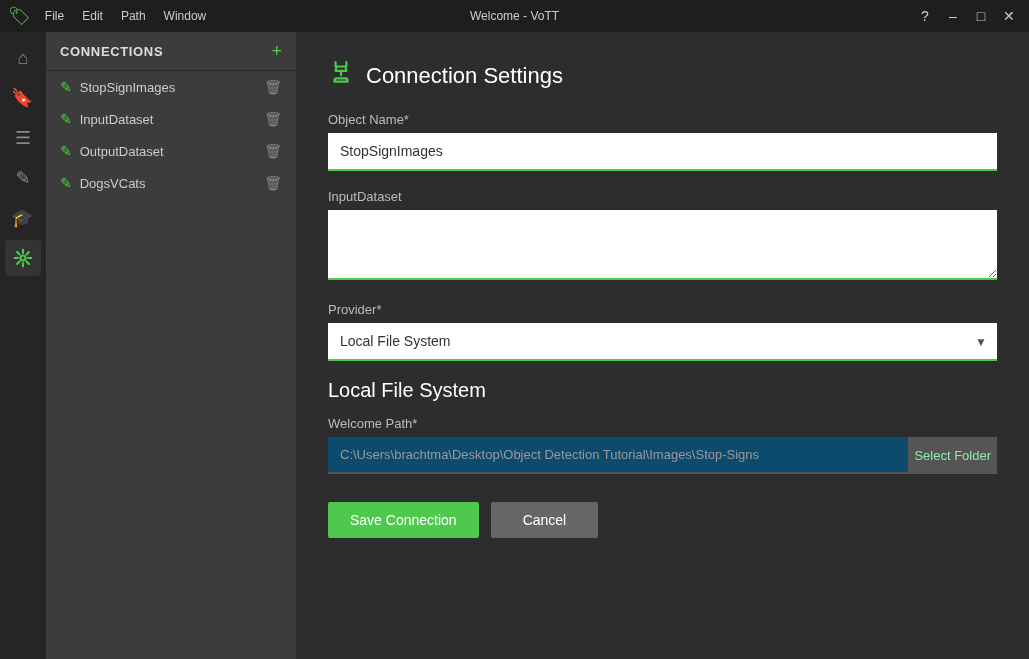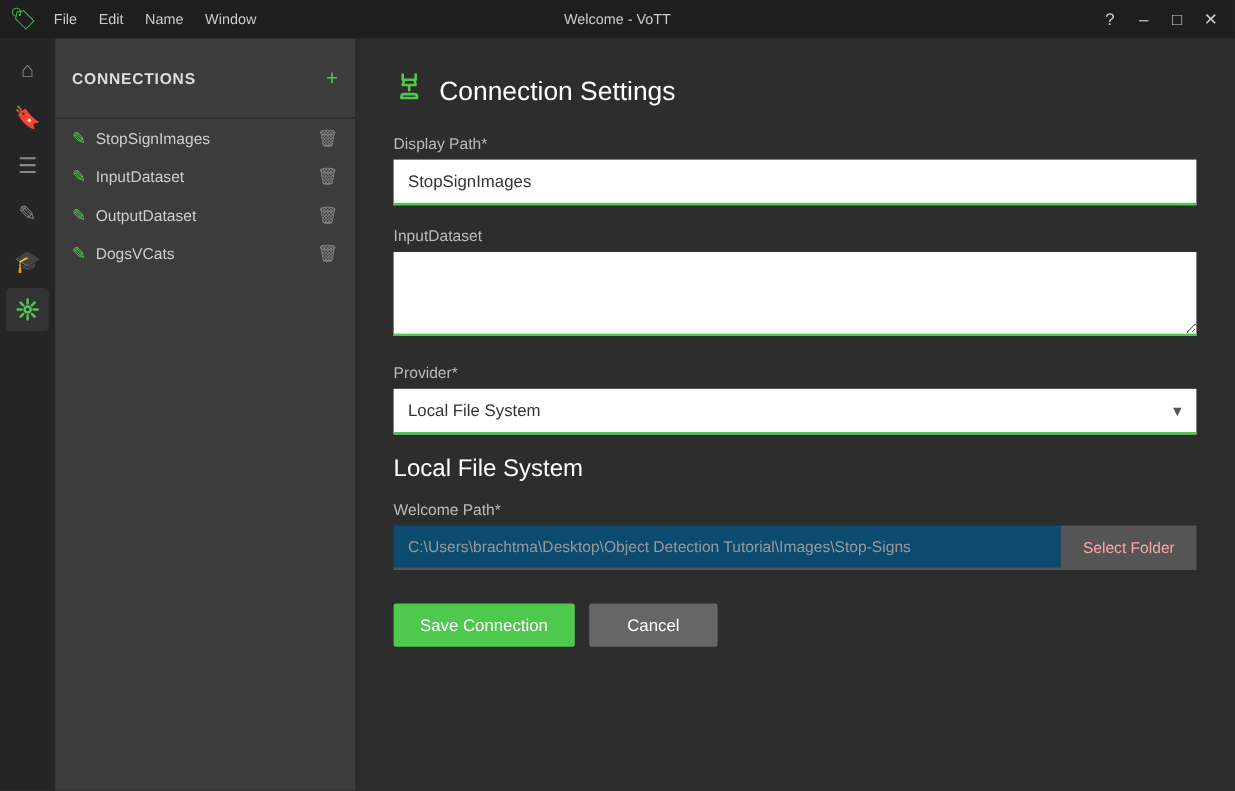--- a/index.html
+++ b/index.html
@@ -95,21 +95,21 @@
       width: 250px;
       background: #3c3c3c;
       display: flex;
       flex-direction: column;
       flex-shrink: 0;
     }
     .sidebar-header {
       display: flex;
       align-items: center;
       justify-content: space-between;
-      padding: 24px 14px;
+      padding: 10px 14px;
       border-bottom: 1px solid #2a2a2a;
       gap: 25px;
     }
     .sidebar-title {
       font-size: 13px;
       font-weight: 700;
       color: #ddd;
       letter-spacing: 0.05em;
     }
     .sidebar-add {
@@ -243,23 +243,23 @@
       border: none;
       border-bottom: 2px solid #555;
       padding: 10px 12px;
       font-size: 13px;
       color: #999;
       outline: none;
       border-radius: 0;
     }
     .select-folder-btn {
       background: #555;
-      color: #fca5a5;
-      border: none;
-      padding: 0 18px;
+      color: #86efac;
+      border: none;
+      padding: 0 6px;
       font-size: 13px;
       cursor: pointer;
       white-space: nowrap;
       font-weight: 500;
     }
 
     .form-actions {
       display: flex;
       gap: 12px;
       margin-top: 28px;
@@ -286,21 +286,21 @@
     }
   </style>
 </head>
 <body>
 
 <div class="title-bar">
   <span style="color:#4ec94e;font-size:18px;margin-right:6px;">🏷</span>
   <div class="title-bar-menus">
     <span class="title-bar-menu-item">File</span>
     <span class="title-bar-menu-item">Edit</span>
-    <span class="title-bar-menu-item">Name</span>
+    <span class="title-bar-menu-item">Path</span>
     <span class="title-bar-menu-item">Window</span>
   </div>
   <span class="title-bar-title">Welcome - VoTT</span>
   <div class="title-bar-controls">
     <span class="title-bar-control">?</span>
     <span class="title-bar-control">–</span>
     <span class="title-bar-control">□</span>
     <span class="title-bar-control close">✕</span>
   </div>
 </div>
@@ -353,21 +353,21 @@
     <div class="connection-settings-header">
       <span class="plug-icon">
         <svg width="26" height="26" viewBox="0 0 24 24" fill="none" stroke="#4ec94e" stroke-width="2" stroke-linecap="round" stroke-linejoin="round">
           <path d="M7 2v4M17 2v4M8 6h8l1 4H7L8 6zM12 10v4M8 17h8a2 2 0 0 1 2 2v1H6v-1a2 2 0 0 1 2-2z"></path>
         </svg>
       </span>
       <h1 class="connection-settings-title">Connection Settings</h1>
     </div>
 
     <div class="form-group">
-      <label class="form-label">Display Path*</label>
+      <label class="form-label">Object Name*</label>
       <input class="form-input" type="text" value="StopSignImages" style="">
     </div>
 
     <div class="form-group">
       <label class="form-label">InputDataset</label>
       <textarea class="form-textarea" style=""></textarea>
     </div>
 
     <div class="form-group">
       <label class="form-label">Provider*</label>

